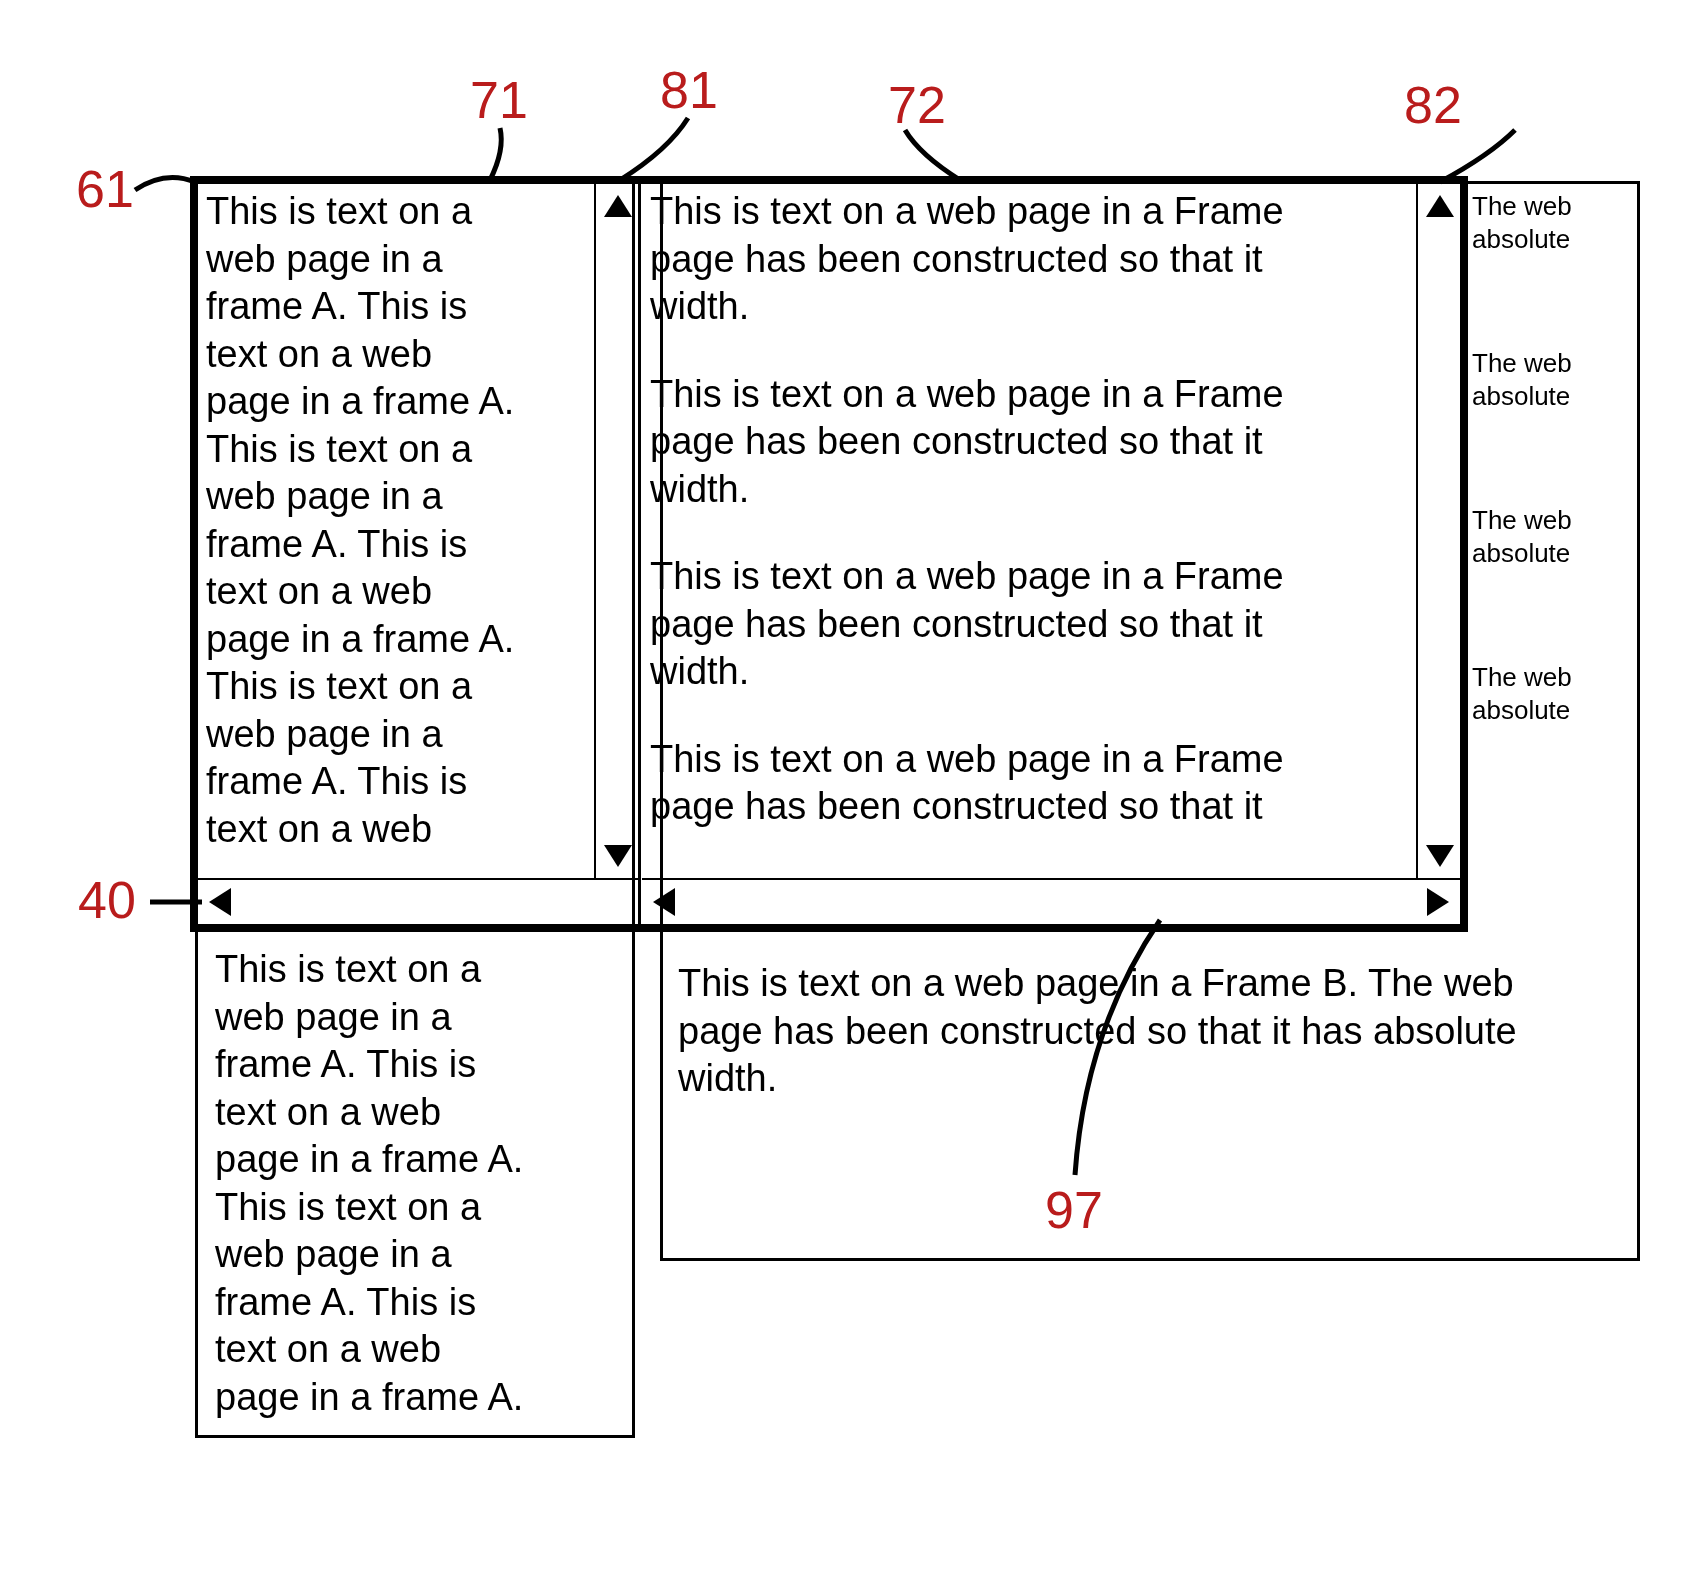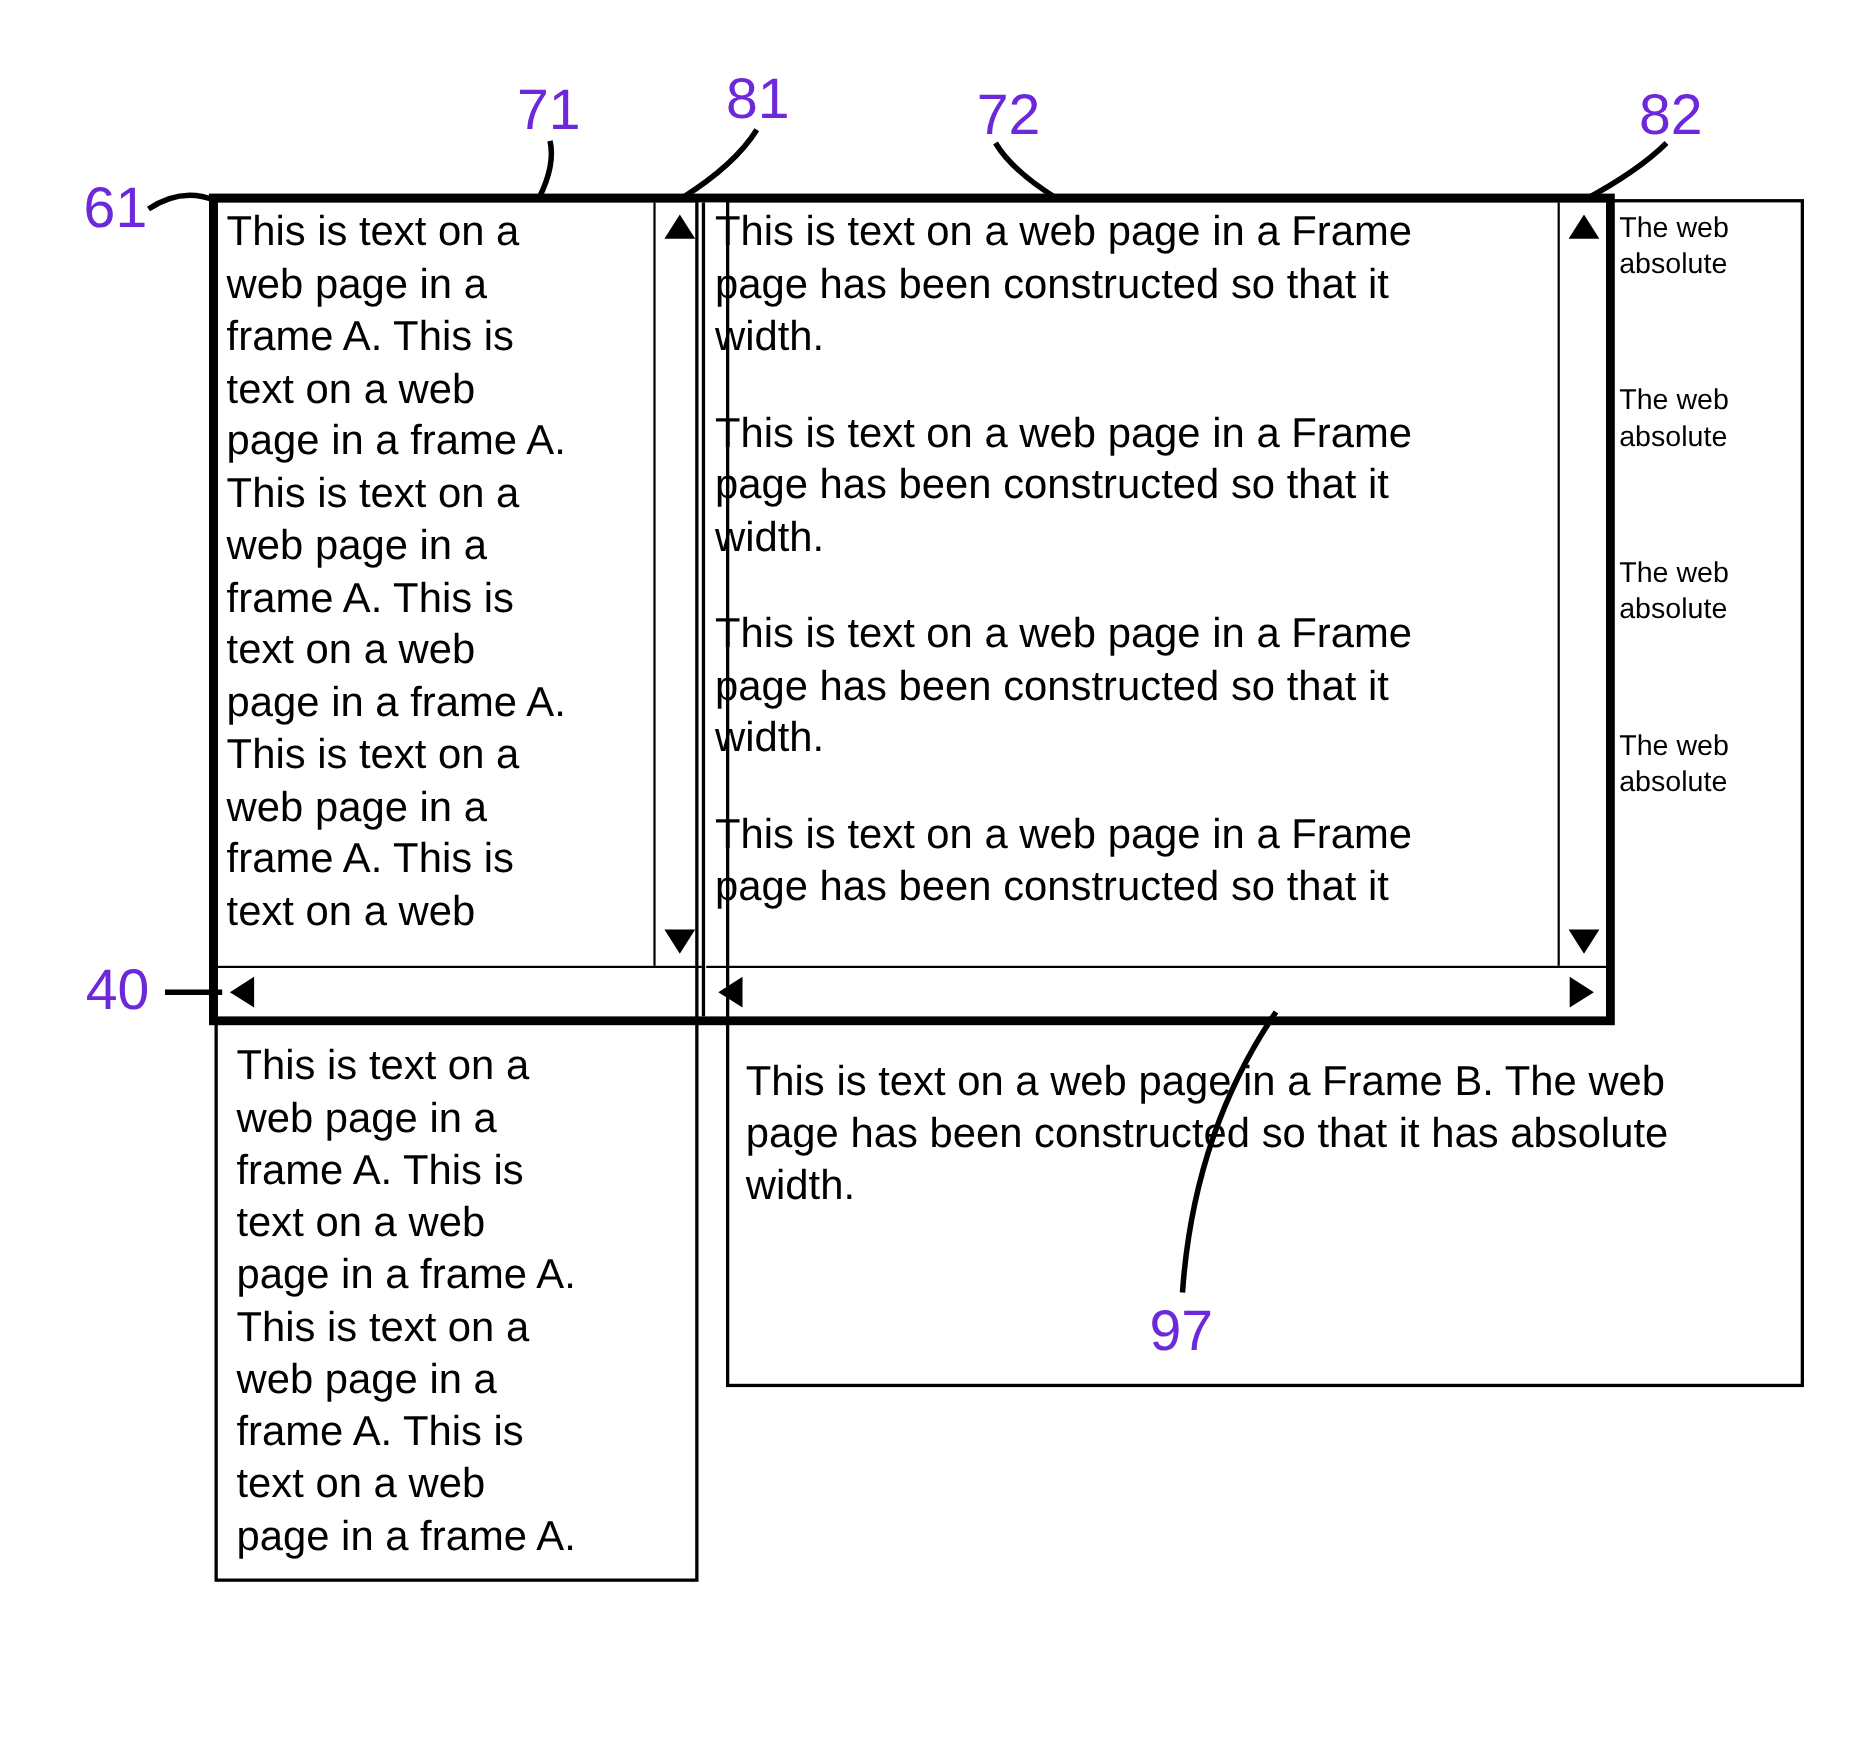--- a/index.html
+++ b/index.html
@@ -1,20 +1,20 @@
 <!DOCTYPE html>
 <html><head>
 <meta charset="utf-8">
 <style>
   * { box-sizing: border-box; margin: 0; padding: 0; }
   html, body { width: 1687px; height: 1588px; background: #fff; font-family: Arial, Helvetica, sans-serif; }
   .canvas { position: relative; width: 1687px; height: 1588px; }
 
   
-  .label { position: absolute; font-size: 52px; font-weight: 400; color: #6d28d9; }
+  .label { position: absolute; font-size: 52px; font-weight: 400; color: #b91c1c; }
 
   
   svg.leaders { position: absolute; left: 0; top: 0; width: 1687px; height: 1588px; pointer-events: none; }
 
   
   .page { position: absolute; border: 3px solid #000; background: #fff; }
   .page-text { font-size: 38px; line-height: 1.25; color: #000; padding: 6px 10px; white-space: pre-wrap; }
 
   
   .viewport { position: absolute; border: 8px solid #000; background: transparent; }
@@ -155,21 +155,21 @@
           <div class="tri right"></div>
         </div>
   </div>
 
 </div>
 
 <div class="label" style="left:76px;  top:159px;">61</div>
 <div class="label" style="left:470px; top:70px;">71</div>
 <div class="label" style="left:660px; top:60px;text-align:right;">81</div>
 <div class="label" style="left:888px; top:75px;">72</div>
-<div class="label" style="left:1490px; top:75px;">82</div>
+<div class="label" style="left:1404px; top:75px;">82</div>
 <div class="label" style="left:78px;  top:870px;">40</div>
 <div class="label" style="left:1045px; top:1180px;">97</div>
 
 <svg class="leaders">
   <g stroke="#000" stroke-width="5" fill="none">
 
     <path d="M135,190 Q165,170 195,182"></path>
 
     <path d="M500,128 Q505,150 490,180"></path>
 

